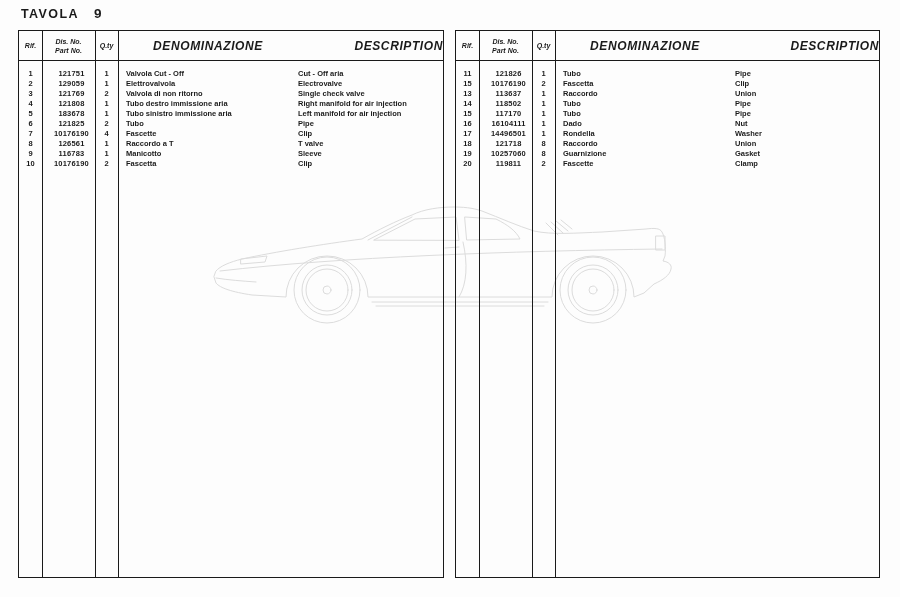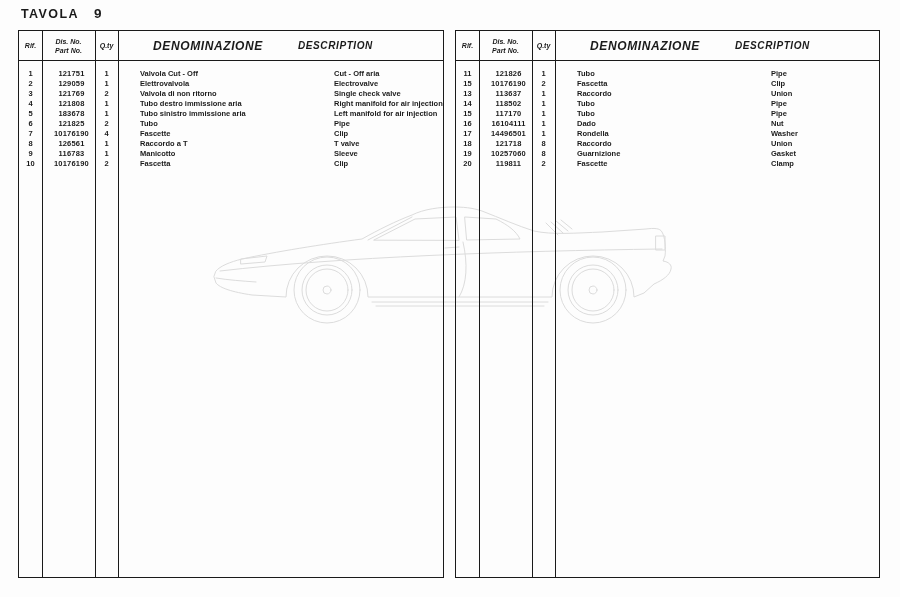--- a/index.html
+++ b/index.html
@@ -42,30 +42,30 @@
   .col-divider.d3{left:98.75px;}
   .thead{
     height:30px;display:flex;align-items:center;
     border-bottom:1.75px solid var(--ink);
     font-style:italic;font-weight:bold;font-size:7px;
   }
   .thead .h-rif{width:23px;text-align:center;}
   .thead .h-part{width:53px;text-align:center;line-height:9px;}
   .thead .h-qty{width:23px;text-align:center;}
   .thead .h-den{width:180px;text-align:center;font-size:12px;letter-spacing:.6px;}
-  .thead .h-desc{flex:1;text-align:left;font-size:10px;letter-spacing:.6px;}
+  .thead .h-desc{flex:1;text-align:right;font-size:12px;letter-spacing:.6px;}
   .tbody{padding-top:8px;}
   .prow{
     display:flex;height:10px;line-height:10px;
     font-size:7.5px;font-weight:bold;white-space:nowrap;
   }
   .prow .c-rif{width:23px;text-align:center;}
   .prow .c-part{width:53px;text-align:center;letter-spacing:.2px;padding-left:6px;}
   .prow .c-qty{width:23px;text-align:center;}
-  .prow .c-den{width:216px;padding-left:22px;overflow:hidden;}
+  .prow .c-den{width:180px;padding-left:8px;overflow:hidden;}
   .prow .c-desc{flex:1;overflow:hidden;}
 </style>
 </head>
 <body>
 
 <div class="page-title">
   <span>TAVOLA</span>
   <span class="num">9</span>
 </div>
 

